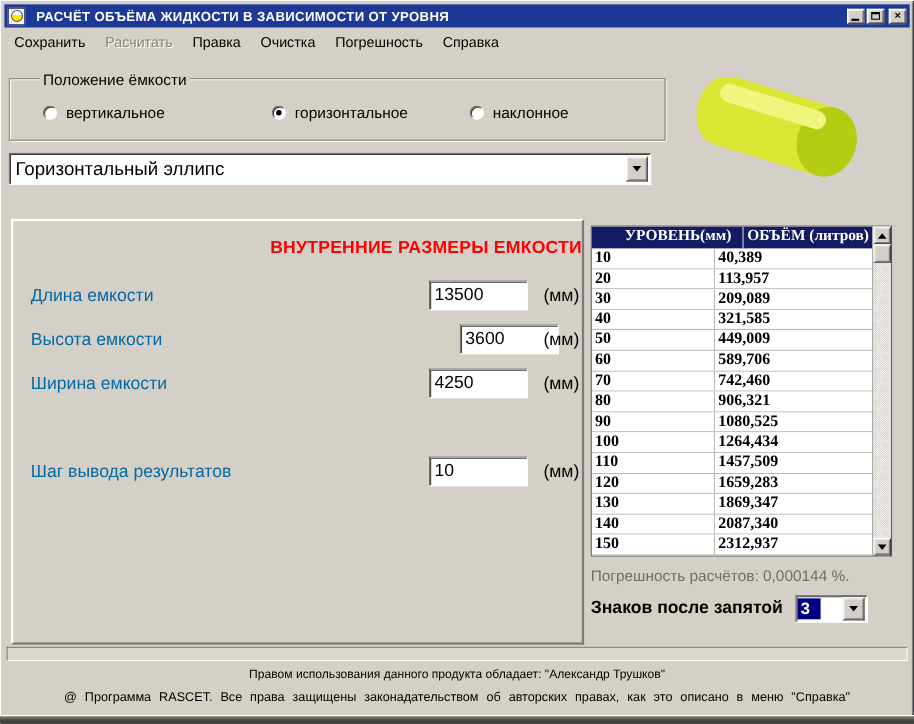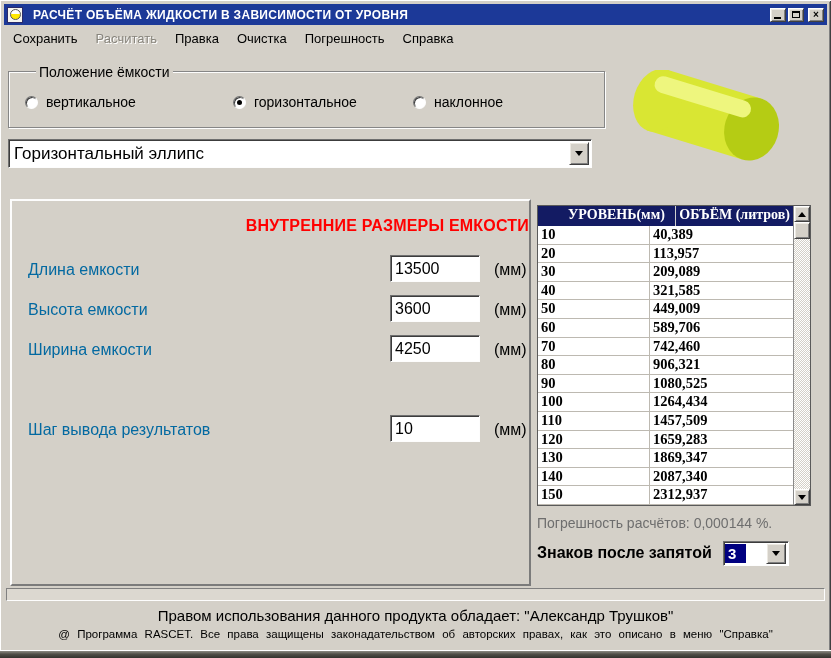--- a/index.html
+++ b/index.html
@@ -51,21 +51,21 @@
 
   
   .groupbox {
     position:absolute; left:8px; top:71px; width:597px; height:57px;
     border:1px solid #868686; box-shadow: inset 1px 1px 0 #fdfdfd, 1px 1px 0 #fdfdfd;
   }
   .groupbox-legend {
     position:absolute; top:-8px; left:10px; background:#d4d0c8; padding:0 3px;
     font-size:14px; color:#000;margin-left:17px;
   }
-  .radio-row { position:absolute; left:2px; top:22px; width:100%; height:20px; }
+  .radio-row { position:absolute; left:16px; top:22px; width:100%; height:20px; }
   .radio-opt { position:absolute; display:flex; align-items:center; gap:8px; font-size:14px; }
   .radio-opt.o0 { left:14px; } .radio-opt.o1 { left:222px; } .radio-opt.o2 { left:402px; }
   .radio-circle {
     width:13px; height:13px; border-radius:50%; background:#ffffff;
     border:1px solid; border-color:#6f6f6f #fdfdfd #fdfdfd #6f6f6f;
     box-shadow: inset 1px 1px 0 #3c3c3c; position:relative;
   }
   .radio-dot {
     position:absolute; left:3px; top:3px; width:5px; height:5px;
     border-radius:50%; background:#000;
@@ -102,21 +102,21 @@
   }
   .field-label { position:absolute; left:16px; font-size:16px; color:#0369a1; }
   .field-input {
     position:absolute; left:378px; width:90px; height:27px; background:#ffffff;
     border:1px solid; border-color:#6f6f6f #fdfdfd #fdfdfd #6f6f6f;
     box-shadow: inset 1px 1px 0 #3c3c3c;
     font-family:"Liberation Sans", sans-serif; font-size:16px; padding:1px 4px; color:#000;
   }
   .field-unit { position:absolute; left:482px; font-size:16px; color:#000; }
   .fr0 .field-label{top:60px;} .fr0 .field-input{top:54px;} .fr0 .field-unit{top:60px;}
-  .fr1 .field-label{top:100px;} .fr1 .field-input{top:94px;} .fr1 .field-unit{top:100px;}
+  .fr1 .field-label{top:100px;} .fr1 .field-input{top:94px;margin-left:28px;} .fr1 .field-unit{top:100px;}
   .fr2 .field-label{top:140px;text-align:right;} .fr2 .field-input{top:134px;} .fr2 .field-unit{top:140px;}
   .fr3 .field-label{top:220px;} .fr3 .field-input{top:214px;} .fr3 .field-unit{top:220px;}
 
   
   .rtable {
     position:absolute; left:537px; top:205px; width:274px; height:301px;
     background:#ffffff; border:1px solid #5a5a5a; display:flex;
   }
   .rtable-grid { flex:1 1 auto; display:flex; flex-direction:column; overflow:hidden; }
   .thead {
@@ -169,21 +169,21 @@
     background:#000080; color:#ffffff; font-size:15px; font-weight:bold;
     padding:1px 10px 1px 3px; margin-left:1px;
   }
   .dec-combo .combo-btn { margin-left:auto; height:21px; }
 
   
   .progress {
     position:absolute; left:6px; top:588px; width:819px; height:13px;
     background:#dcd8d0; border:1px solid; border-color:#808080 #fdfdfd #fdfdfd #808080;
   }
-  .footer-line1 { position:absolute; left:0; top:607px; width:100%; text-align:center; font-size:15px; color:#000; }
+  .footer-line1 { position:absolute; left:0; top:607px; width:100%; text-align:center; font-size:11px; color:#000; }
   .footer-line2 { position:absolute; left:0; top:628px; width:100%; text-align:center; font-size:11.5px; color:#000; word-spacing:4px; }
   .bottom-strip {
     position:absolute; left:0; bottom:0; width:100%; height:8px;
     border-top:1px solid #ffffff;
     background:linear-gradient(180deg,#8d8b83 0%,#504e47 45%,#34332e 100%);
   }
 </style>
 </head>
 <body>
 

